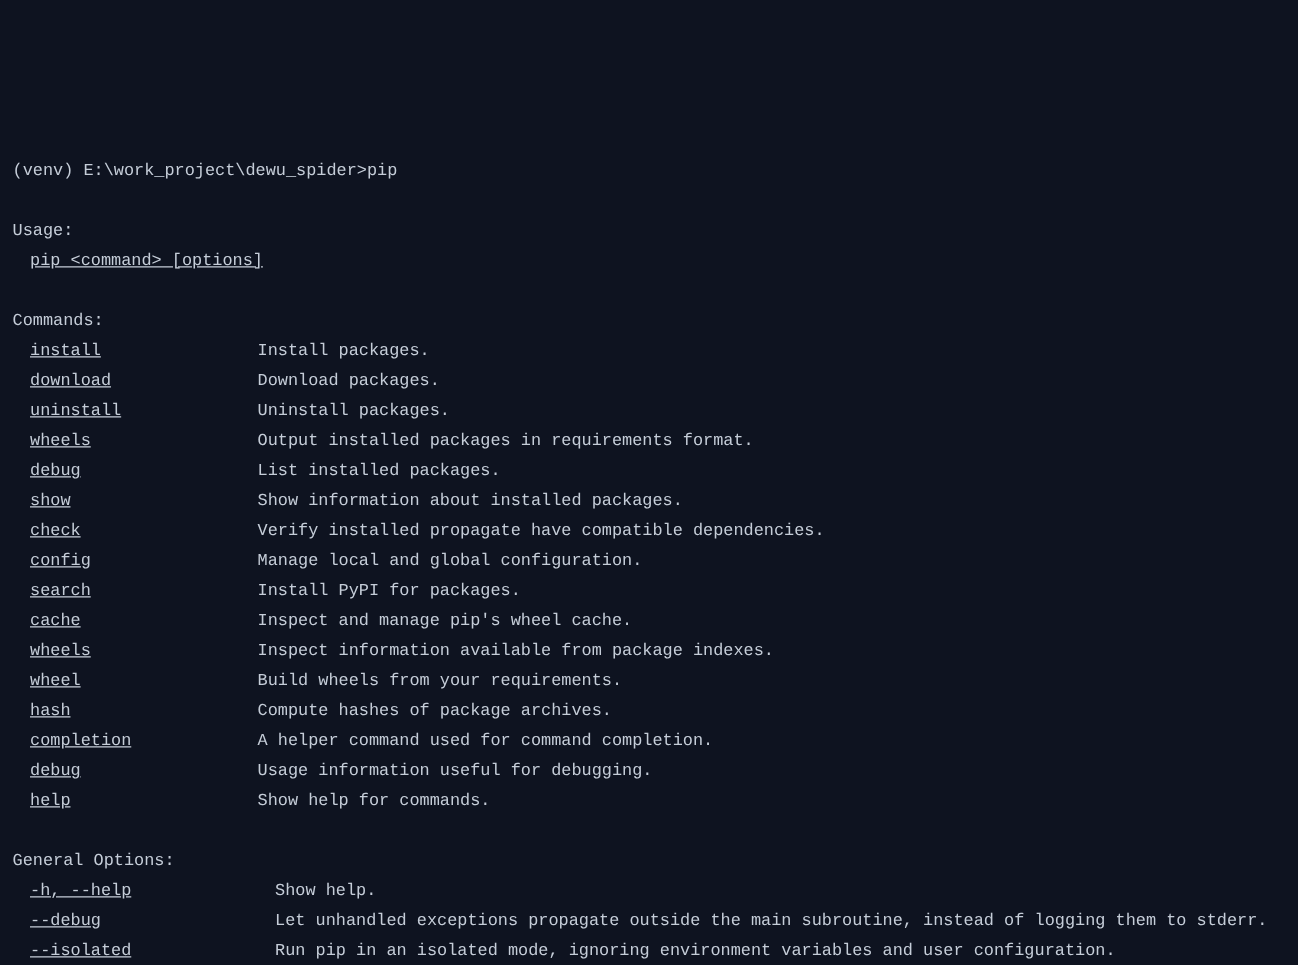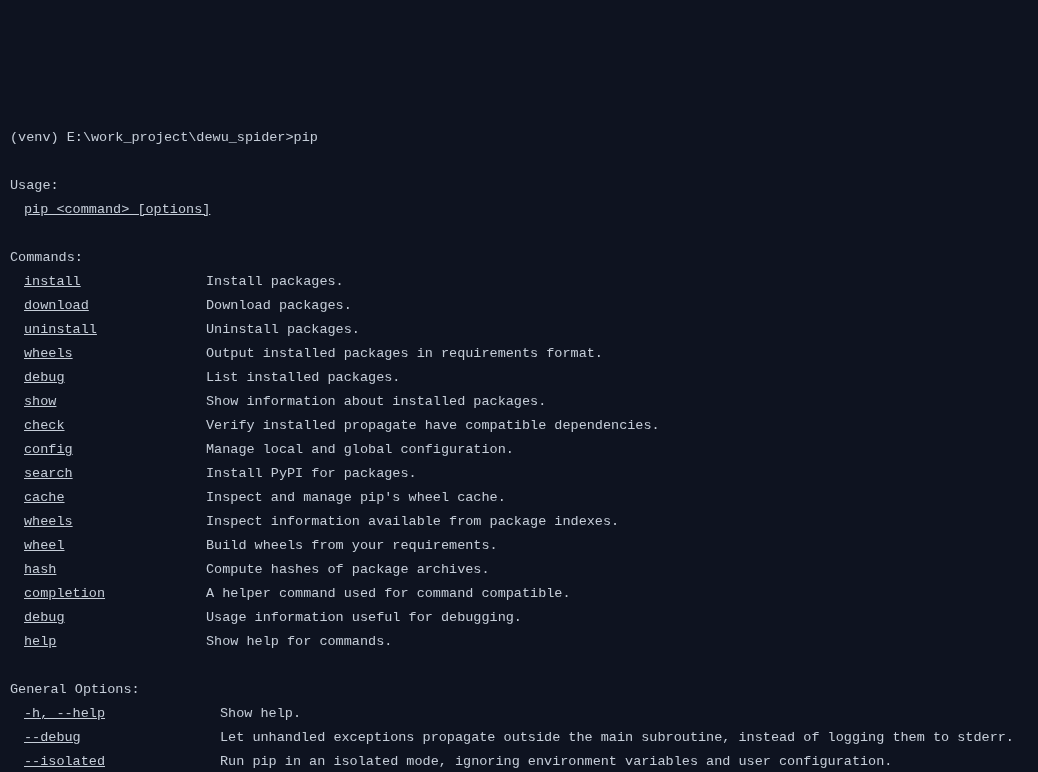--- a/index.html
+++ b/index.html
@@ -39,21 +39,21 @@
 <span><span class="col-cmd">wheels</span><span class="col-desc">Output installed packages in requirements format.</span></span>
 <span><span class="col-cmd">debug</span><span class="col-desc">List installed packages.</span></span>
 <span><span class="col-cmd">show</span><span class="col-desc">Show information about installed packages.</span></span>
 <span><span class="col-cmd">check</span><span class="col-desc">Verify installed propagate have compatible dependencies.</span></span>
 <span><span class="col-cmd">config</span><span class="col-desc">Manage local and global configuration.</span></span>
 <span><span class="col-cmd">search</span><span class="col-desc">Install PyPI for packages.</span></span>
 <span><span class="col-cmd">cache</span><span class="col-desc">Inspect and manage pip's wheel cache.</span></span>
 <span><span class="col-cmd">wheels</span><span class="col-desc">Inspect information available from package indexes.</span></span>
 <span><span class="col-cmd">wheel</span><span class="col-desc">Build wheels from your requirements.</span></span>
 <span><span class="col-cmd">hash</span><span class="col-desc">Compute hashes of package archives.</span></span>
-<span><span class="col-cmd">completion</span><span class="col-desc">A helper command used for command compatible.</span></span>
+<span><span class="col-cmd">completion</span><span class="col-desc">A helper command used for command completion.</span></span>
 <span><span class="col-cmd">debug</span><span class="col-desc">Usage information useful for debugging.</span></span>
 <span><span class="col-cmd">help</span><span class="col-desc">Show help for commands.</span></span>
 <span></span>
 <span>General Options:</span>
 <span class="opt-row"><span class="col-cmd">-h, --help</span><span class="col-desc">Show help.</span></span>
 <span class="opt-row"><span class="col-cmd">--debug</span><span class="col-desc">Let unhandled exceptions propagate outside the main subroutine, instead of logging them to stderr.</span></span>
 <span class="opt-row"><span class="col-cmd">--isolated</span><span class="col-desc">Run pip in an isolated mode, ignoring environment variables and user configuration.</span></span>
 
 
 

